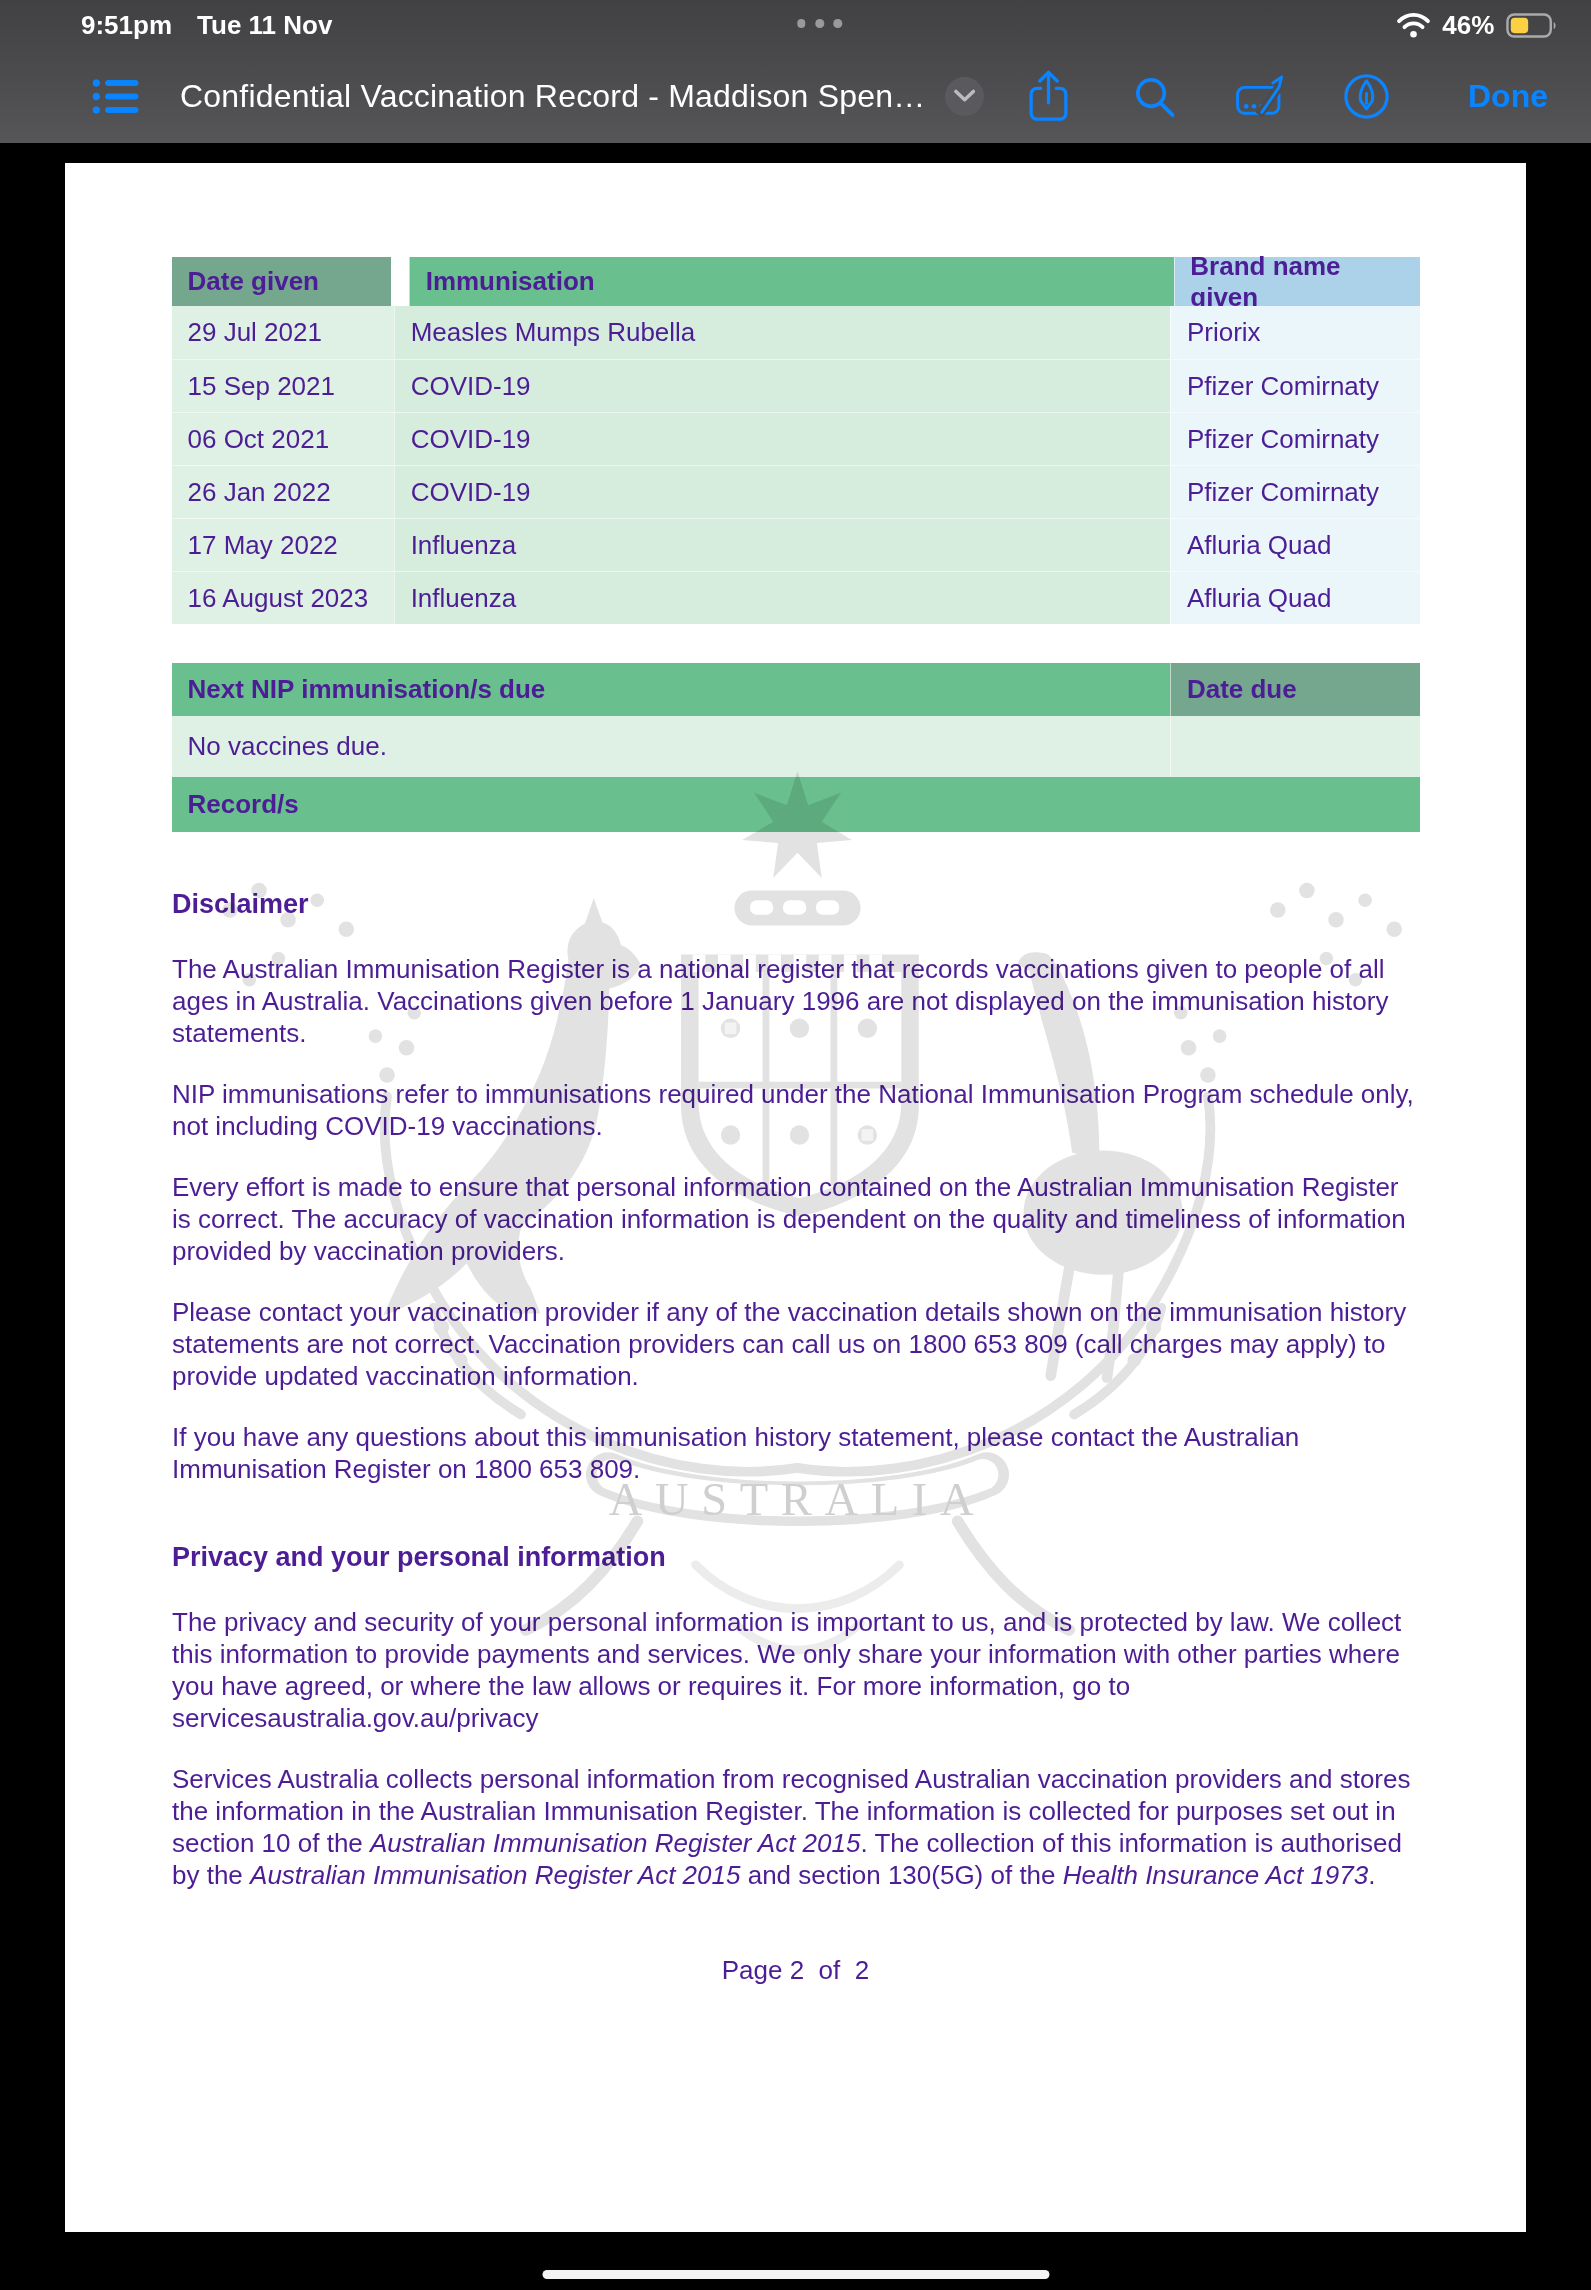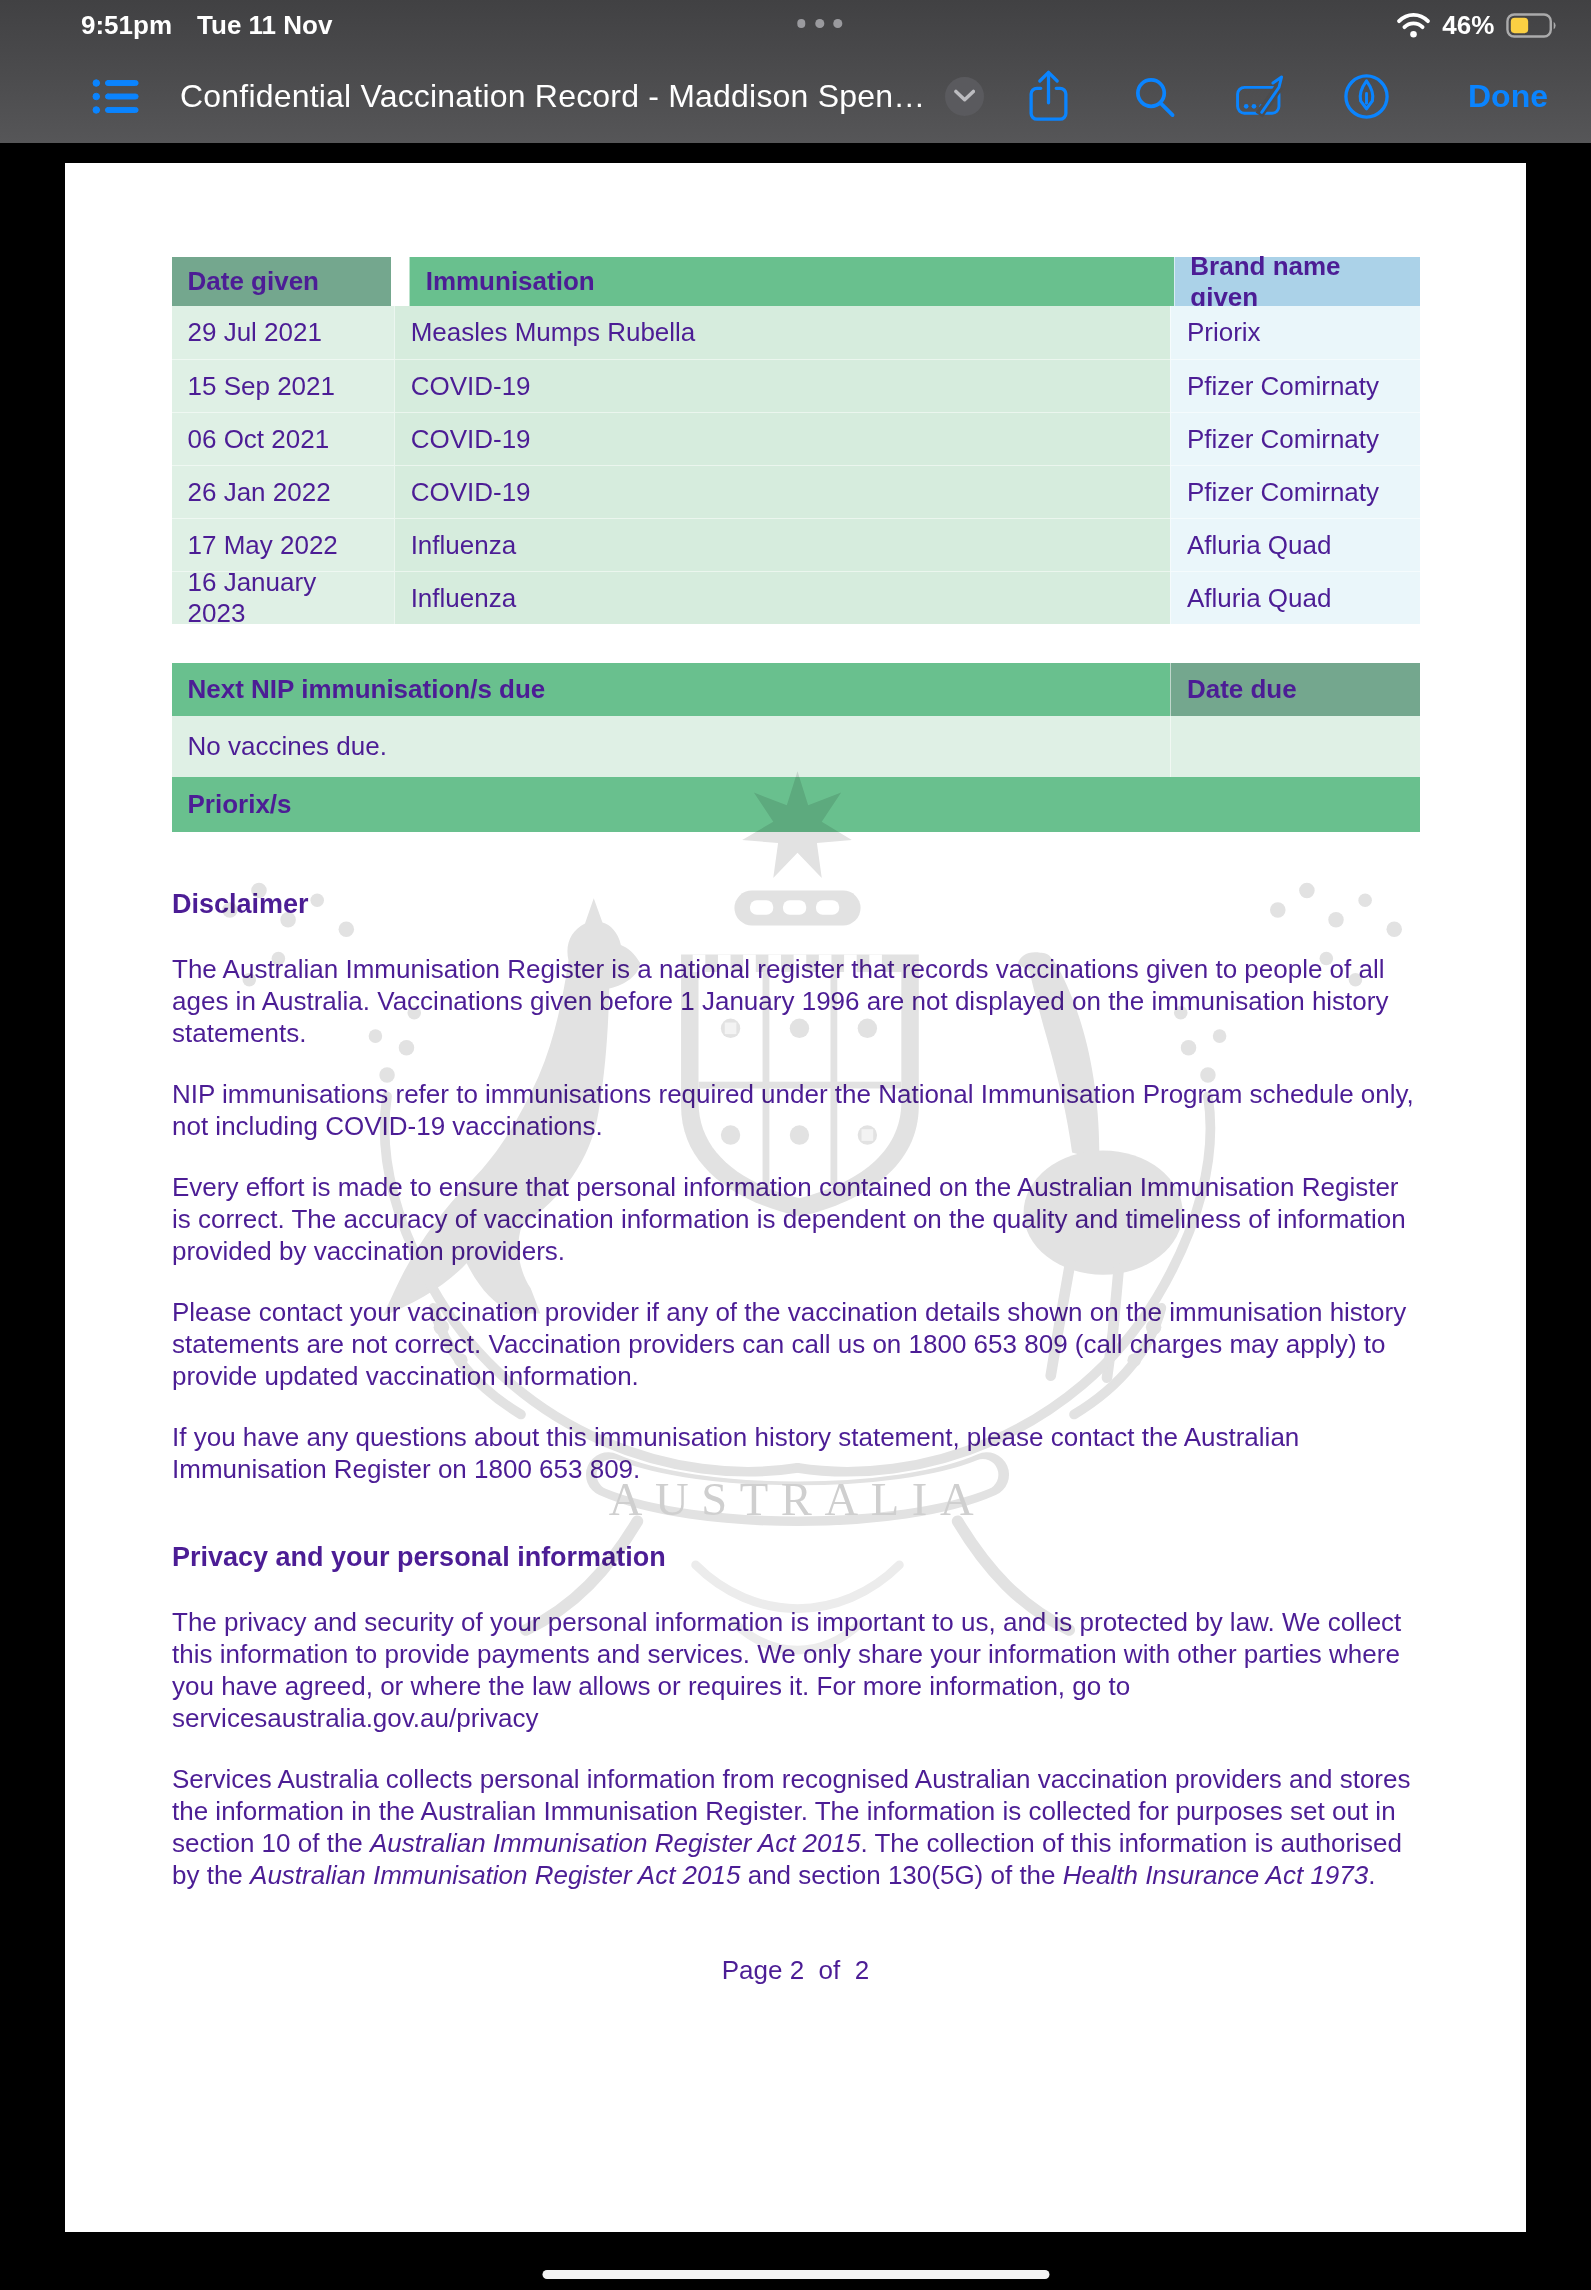--- a/index.html
+++ b/index.html
@@ -213,36 +213,36 @@
         <div class="cell c-date d-date">26 Jan 2022</div>
         <div class="cell c-imm d-imm">COVID-19</div>
         <div class="cell c-brand d-brand">Pfizer Comirnaty</div>
       </div>
       <div class="trow drow">
         <div class="cell c-date d-date">17 May 2022</div>
         <div class="cell c-imm d-imm">Influenza</div>
         <div class="cell c-brand d-brand">Afluria Quad</div>
       </div>
       <div class="trow drow">
-        <div class="cell c-date d-date">16 January 2023</div>
+        <div class="cell c-date d-date">16 August 2023</div>
         <div class="cell c-imm d-imm">Influenza</div>
         <div class="cell c-brand d-brand">Afluria Quad</div>
       </div>
     </div>
 
     <div class="vtable t2">
       <div class="trow hrow">
         <div class="cell c-left h-left">Next NIP immunisation/s due</div>
         <div class="cell c-due h-due">Date due</div>
       </div>
       <div class="trow">
         <div class="cell c-left d-left">No vaccines due.</div>
         <div class="cell c-due d-due"></div>
       </div>
-      <div class="notice-bar">Priorix/s</div>
+      <div class="notice-bar">Record/s</div>
     </div>
 
     <div class="body-copy">
       <h3 class="doc-h">Disclaimer</h3>
       <p class="first-after-h">The Australian Immunisation Register is a national register that records vaccinations given to people of all ages in Australia. Vaccinations given before 1 January 1996 are not displayed on the immunisation history statements.</p>
       <p>NIP immunisations refer to immunisations required under the National Immunisation Program schedule only, not including COVID-19 vaccinations.</p>
       <p>Every effort is made to ensure that personal information contained on the Australian Immunisation Register is correct. The accuracy of vaccination information is dependent on the quality and timeliness of information provided by vaccination providers.</p>
       <p>Please contact your vaccination provider if any of the vaccination details shown on the immunisation history statements are not correct. Vaccination providers can call us on 1800 653 809 (call charges may apply) to provide updated vaccination information.</p>
       <p>If you have any questions about this immunisation history statement, please contact the Australian Immunisation Register on 1800 653 809.</p>
       <h3 class="doc-h">Privacy and your personal information</h3>

